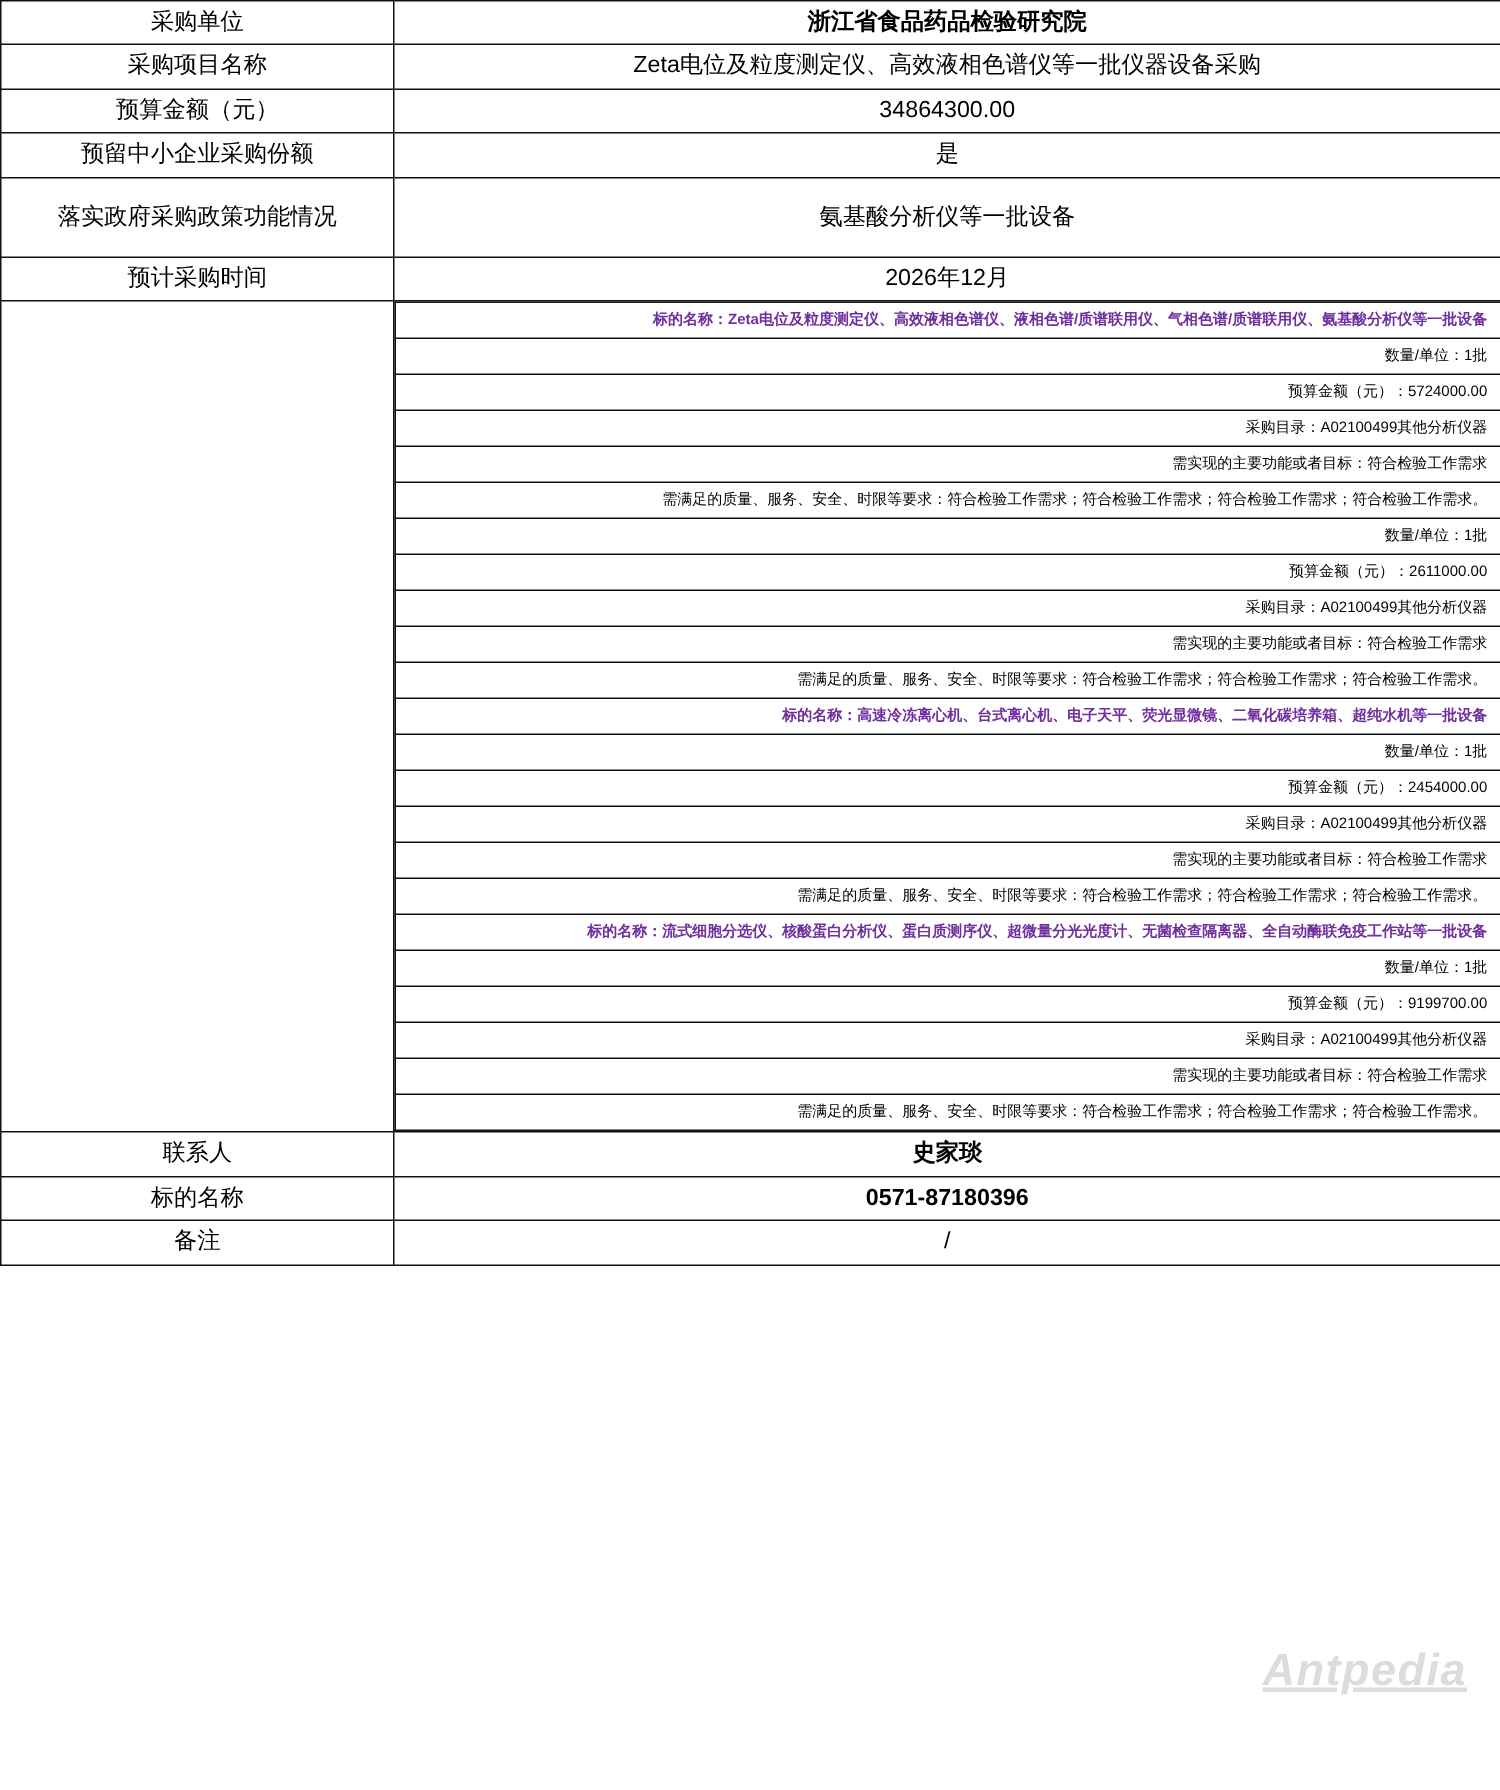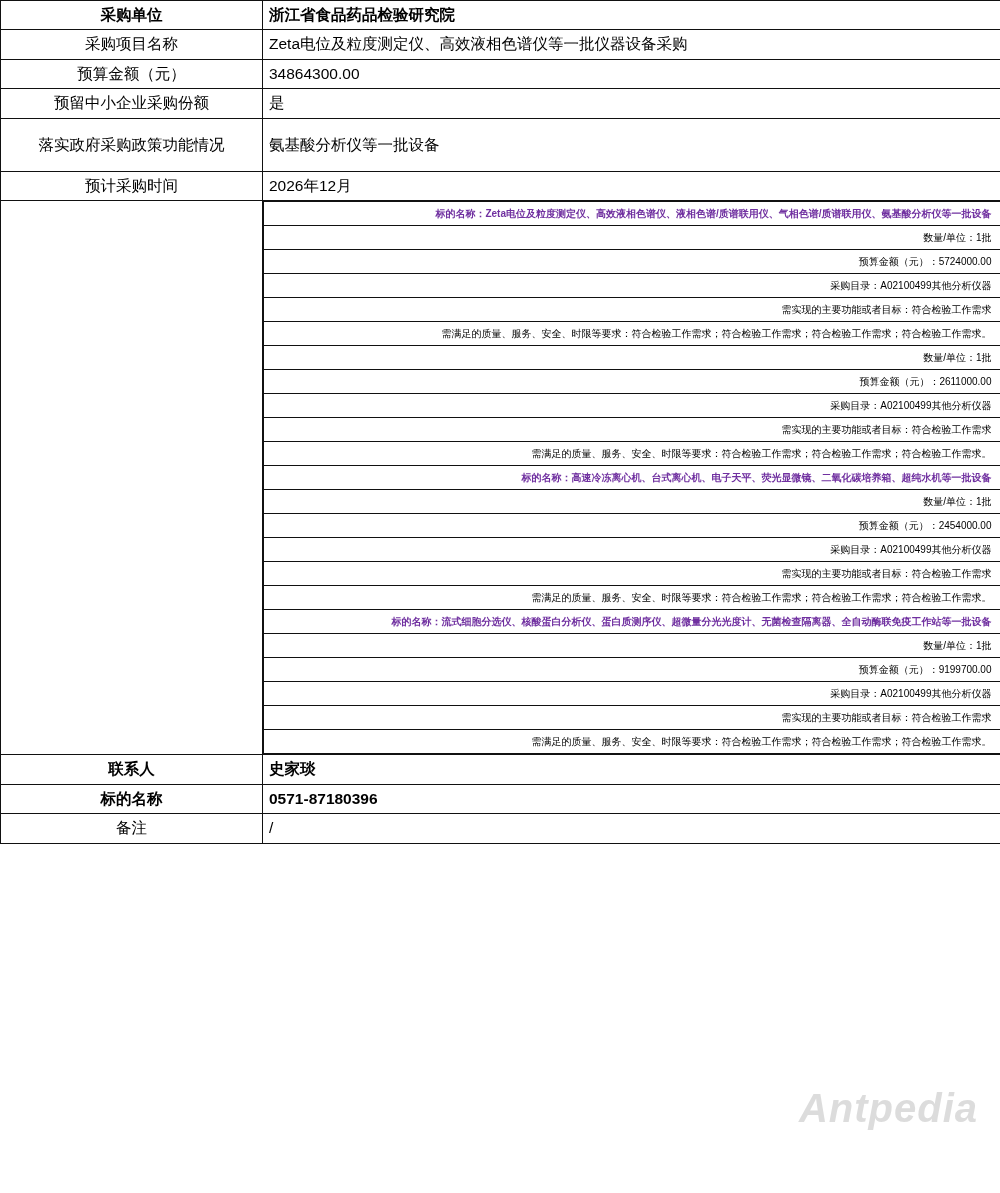--- a/index.html
+++ b/index.html
@@ -28,23 +28,24 @@
     line-height: 1.45;
   }
   col.c-label { width: 262px; }
   col.c-value { width: 738px; }
 
   .label-cell {
     text-align: center;
     font-size: 15.5px;
   }
   .label-bold {
-    font-weight: bold;
+    font-weight: normal;
   }
   .value-cell {
+    text-align: center;
   }
   .value-bold {
     font-weight: bold;
     font-size: 16.5px;
   }
   .tall-row td { height: 46px; }
 
   
   table.sub-table {
     border-collapse: collapse;
@@ -74,27 +75,28 @@
     border-bottom: 1px solid #111111;
   }
   .req-cell {
     text-align: center;
     line-height: 1.55;
   }
   .watermark {
     position: absolute;
     right: 22px;
     bottom: 62px;
-    font-size: 40px;
+    font-size: 30px;
     color: rgba(150,150,150,0.33);
     font-family: "Liberation Sans", sans-serif;
     letter-spacing: 1px;
     pointer-events: none;
     font-style: italic;
     font-weight: bold;
+    text-decoration: underline;
   }
 </style>
 </head>
 <body>
 
 <table class="proc-table">
   <colgroup>
       <col class="c-label">
       <col class="c-value">
     </colgroup>

